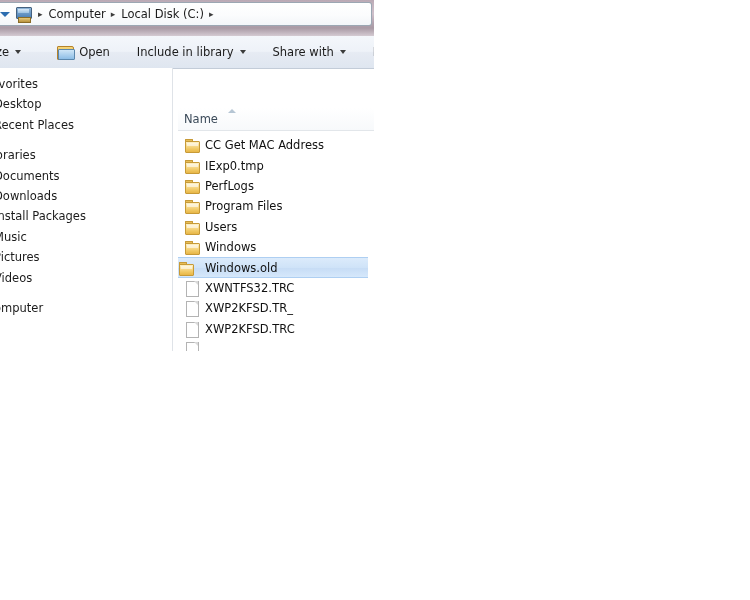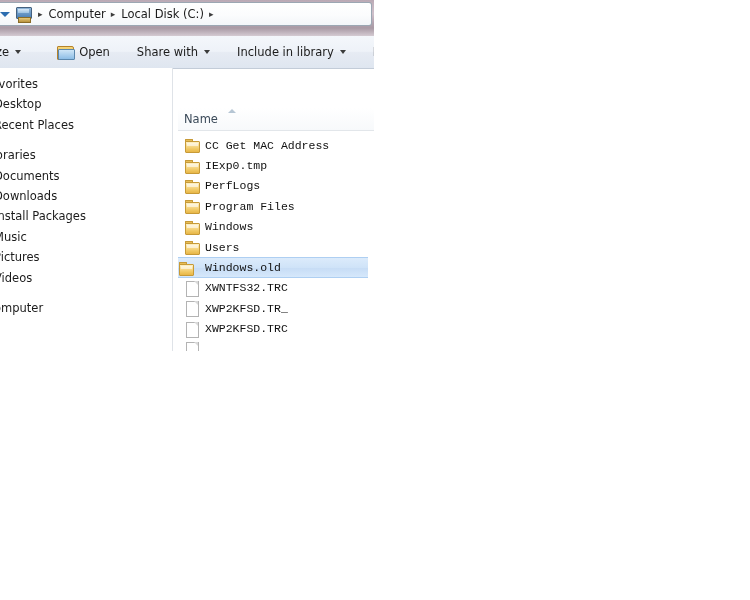--- a/index.html
+++ b/index.html
@@ -249,21 +249,20 @@
     width: 196px;
     margin-left: -6px;
     padding-left: 6px;
     height: 20.4px;
     gap: 6px;
   }
   .row .name {
     font-size: 11.5px;
     color: #111111;
     white-space: nowrap;
-    font-family: Liberation Mono, monospace;
   }
 
   
   .ico {
     width: 16px;
     height: 16px;
     margin-right: 5px;
     position: relative;
     flex: 0 0 auto;
   }
@@ -371,26 +370,26 @@
 
     <div class="tb-item" style="margin-left:14px;text-align:right;">
       <span class="folder-open-ico">
         <span class="back"></span>
           <span class="front"></span>
       </span>
       <span>Open</span>
     </div>
 
     <div class="tb-item" style="margin-left:9px;">
+      <span>Include in library</span>
+      <span class="tb-caret"></span>
+    </div>
+
+    <div class="tb-item" style="margin-left:9px;">
       <span>Share with</span>
-      <span class="tb-caret"></span>
-    </div>
-
-    <div class="tb-item" style="margin-left:9px;">
-      <span>Include in library</span>
       <span class="tb-caret"></span>
     </div>
 
     <div class="tb-item" style="margin-left:9px;">
       <span>Burn</span>
     </div>
 
   </div>
 
   <div class="nav-pane">
@@ -446,28 +445,28 @@
             <span class="tab"></span>
             <span class="body"></span>
           </span>
           <span class="name">Program Files</span>
         </div>
         <div class="row">
           <span class="ico folder">
             <span class="tab"></span>
             <span class="body"></span>
           </span>
+          <span class="name">Users</span>
+        </div>
+        <div class="row">
+          <span class="ico folder">
+            <span class="tab"></span>
+            <span class="body"></span>
+          </span>
           <span class="name">Windows</span>
-        </div>
-        <div class="row">
-          <span class="ico folder">
-            <span class="tab"></span>
-            <span class="body"></span>
-          </span>
-          <span class="name">Users</span>
         </div>
         <div class="row selected">
           <span class="ico folder">
             <span class="tab"></span>
             <span class="body"></span>
           </span>
           <span class="name">Windows.old</span>
         </div>
         <div class="row">
           <span class="ico page">

